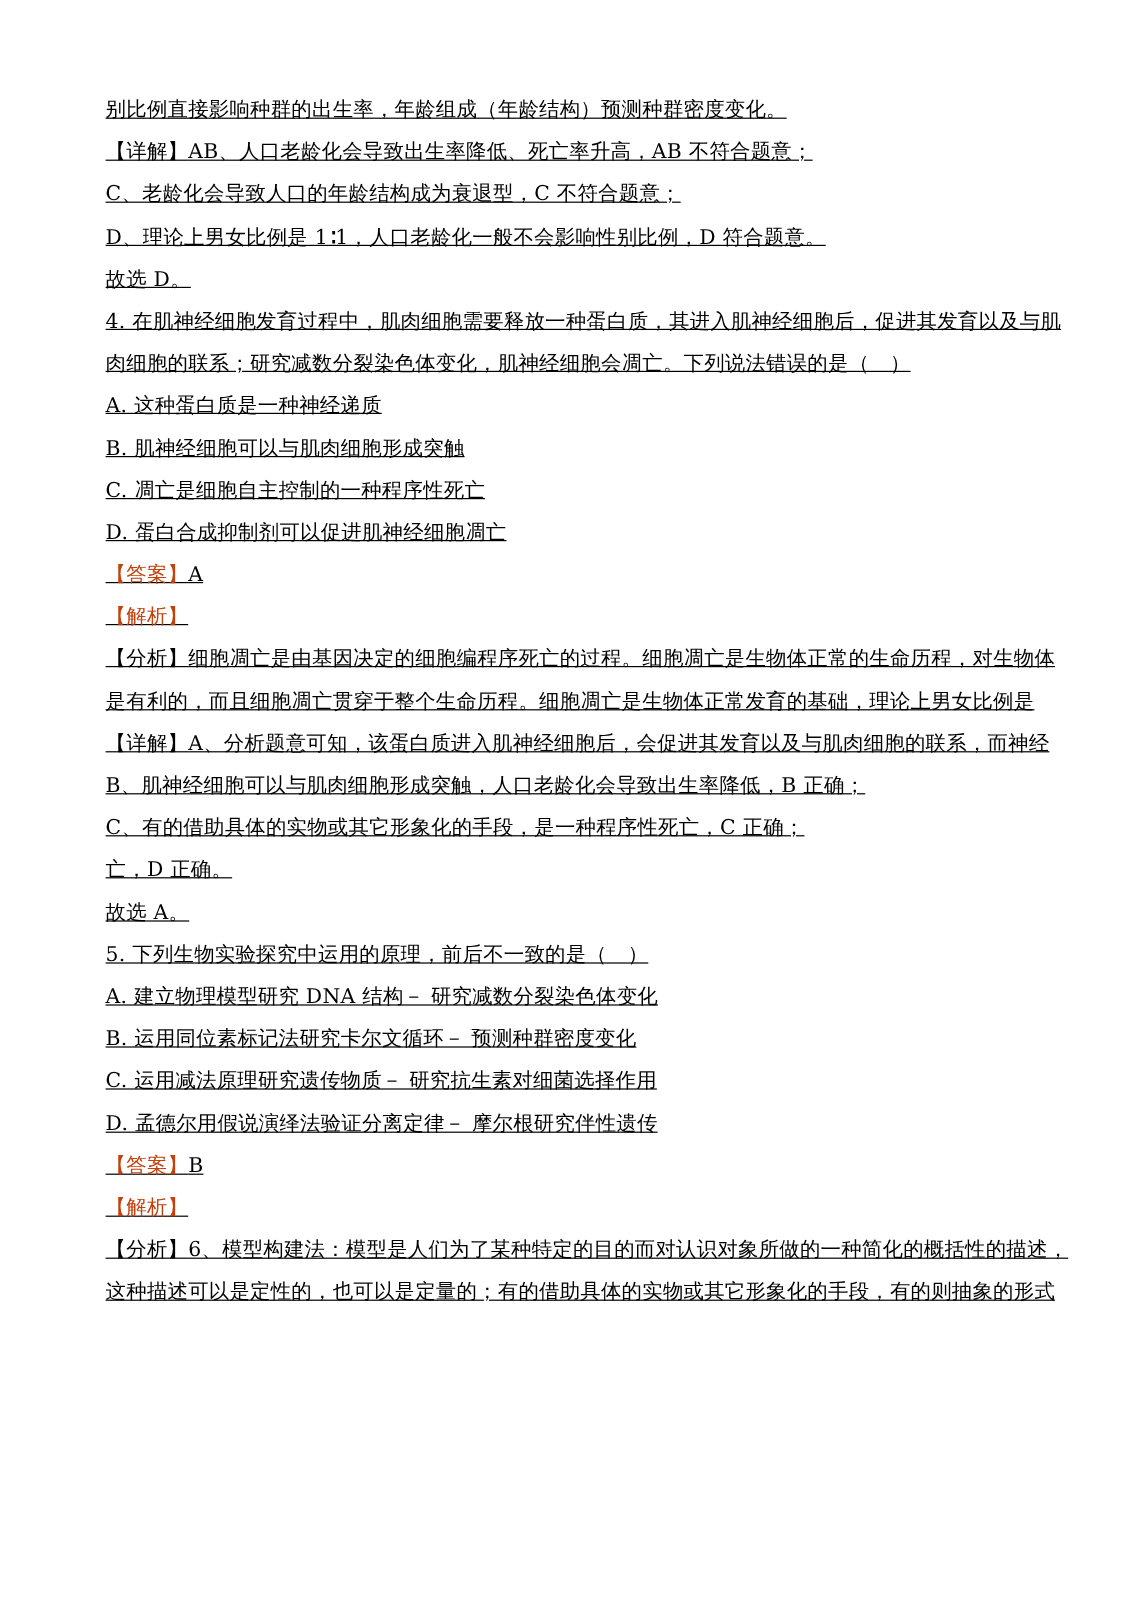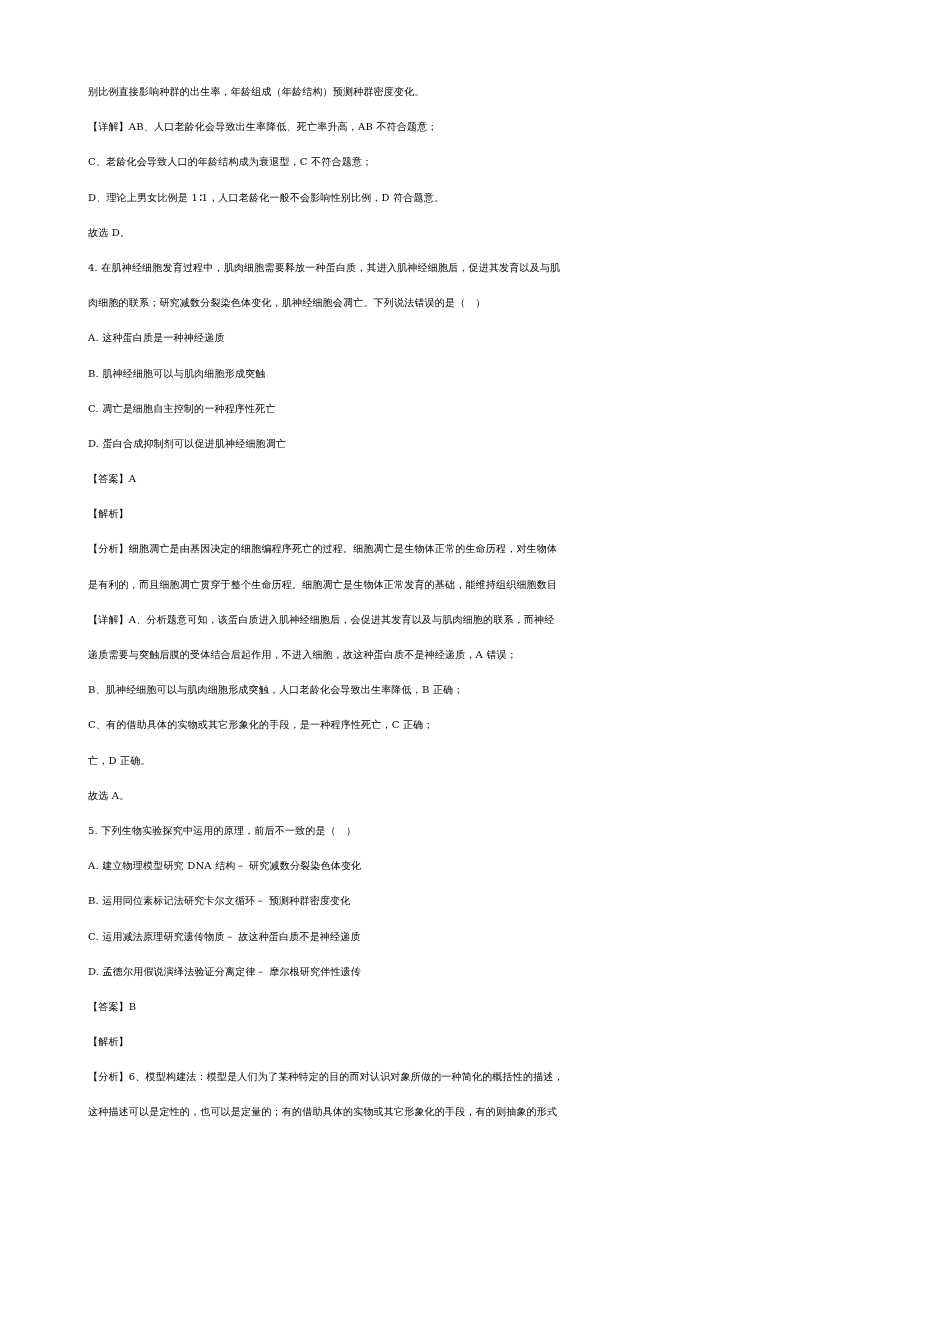--- a/index.html
+++ b/index.html
@@ -1,49 +1,48 @@
 <!DOCTYPE html>
 <html><head>
   <meta charset="utf-8">
   <style>
     html, body { margin: 0; padding: 0; background: #ffffff; }
     body { width: 950px; height: 1344px; position: relative; overflow: hidden;
       font-family: "DejaVu Serif", "Liberation Serif", serif; color: #000; }
     .page { position: absolute; left: 88px; top: 80px; width: 775px; }
-    .line { height: 35.2px; line-height: 24px; font-size: 10px; white-space: nowrap; letter-spacing: 0.2px; }
-    .blue { color: #000000; }
+    .line { height: 35.2px; line-height: 24px; font-size: 17px; white-space: nowrap; letter-spacing: 0.2px; text-decoration: underline; }
+    .blue { color: #c2410c; }
     .bold-bracket { font-weight: normal; }
   </style>
 </head>
 <body>
 
 <div class="page" id="page">
     <div class="line"><span>别比例直接影响种群的出生率，年龄组成（年龄结构）预测种群密度变化。</span></div>
     <div class="line"><span class="bold-bracket">【详解】</span><span>AB、人口老龄化会导致出生率降低、死亡率升高，AB 不符合题意；</span></div>
     <div class="line"><span>C、老龄化会导致人口的年龄结构成为衰退型，C 不符合题意；</span></div>
     <div class="line"><span>D、理论上男女比例是 1∶1，人口老龄化一般不会影响性别比例，D 符合题意。</span></div>
     <div class="line"><span>故选 D。</span></div>
     <div class="line"><span>4. 在肌神经细胞发育过程中，肌肉细胞需要释放一种蛋白质，其进入肌神经细胞后，促进其发育以及与肌</span></div>
     <div class="line"><span>肉细胞的联系；研究减数分裂染色体变化，肌神经细胞会凋亡。下列说法错误的是（　）</span></div>
     <div class="line"><span>A. 这种蛋白质是一种神经递质</span></div>
     <div class="line"><span>B. 肌神经细胞可以与肌肉细胞形成突触</span></div>
     <div class="line"><span>C. 凋亡是细胞自主控制的一种程序性死亡</span></div>
     <div class="line"><span>D. 蛋白合成抑制剂可以促进肌神经细胞凋亡</span></div>
     <div class="line"><span class="blue">【答案】</span><span>A</span></div>
     <div class="line"><span class="blue">【解析】</span><span></span></div>
     <div class="line"><span class="bold-bracket">【分析】</span><span>细胞凋亡是由基因决定的细胞编程序死亡的过程。细胞凋亡是生物体正常的生命历程，对生物体</span></div>
-    <div class="line"><span>是有利的，而且细胞凋亡贯穿于整个生命历程。细胞凋亡是生物体正常发育的基础，能维持组织细胞数目</span></div>
+    <div class="line"><span>是有利的，而且细胞凋亡贯穿于整个生命历程。细胞凋亡是生物体正常发育的基础，理论上男女比例是</span></div>
     <div class="line"><span class="bold-bracket">【详解】</span><span>A、分析题意可知，该蛋白质进入肌神经细胞后，会促进其发育以及与肌肉细胞的联系，而神经</span></div>
-    <div class="line"><span>递质需要与突触后膜的受体结合后起作用，不进入细胞，故这种蛋白质不是神经递质，A 错误；</span></div>
     <div class="line"><span>B、肌神经细胞可以与肌肉细胞形成突触，人口老龄化会导致出生率降低，B 正确；</span></div>
     <div class="line"><span>C、有的借助具体的实物或其它形象化的手段，是一种程序性死亡，C 正确；</span></div>
     <div class="line"><span>亡，D 正确。</span></div>
     <div class="line"><span>故选 A。</span></div>
     <div class="line"><span>5. 下列生物实验探究中运用的原理，前后不一致的是（　）</span></div>
     <div class="line"><span>A. 建立物理模型研究 DNA 结构－ 研究减数分裂染色体变化</span></div>
     <div class="line"><span>B. 运用同位素标记法研究卡尔文循环－  预测种群密度变化</span></div>
-    <div class="line"><span>C. 运用减法原理研究遗传物质－  故这种蛋白质不是神经递质</span></div>
+    <div class="line"><span>C. 运用减法原理研究遗传物质－  研究抗生素对细菌选择作用</span></div>
     <div class="line"><span>D. 孟德尔用假说演绎法验证分离定律－  摩尔根研究伴性遗传</span></div>
     <div class="line"><span class="blue">【答案】</span><span>B</span></div>
     <div class="line"><span class="blue">【解析】</span><span></span></div>
     <div class="line"><span class="bold-bracket">【分析】</span><span>6、模型构建法：模型是人们为了某种特定的目的而对认识对象所做的一种简化的概括性的描述，</span></div>
     <div class="line"><span>这种描述可以是定性的，也可以是定量的；有的借助具体的实物或其它形象化的手段，有的则抽象的形式</span></div>
   </div>
 
 </body></html>

